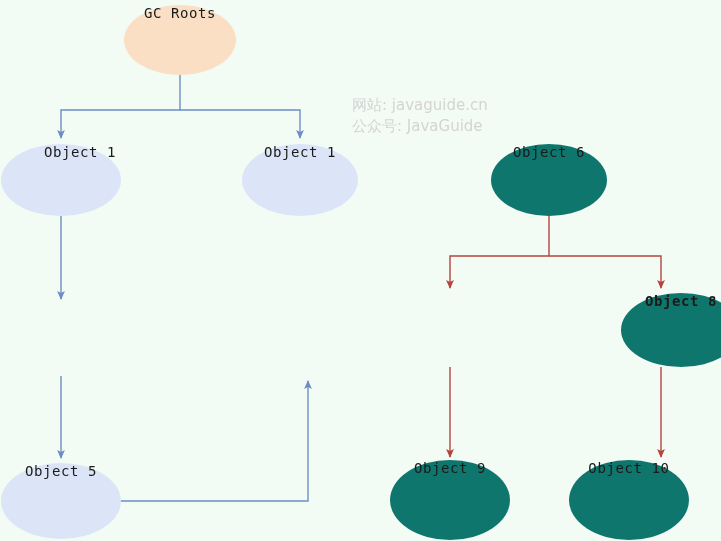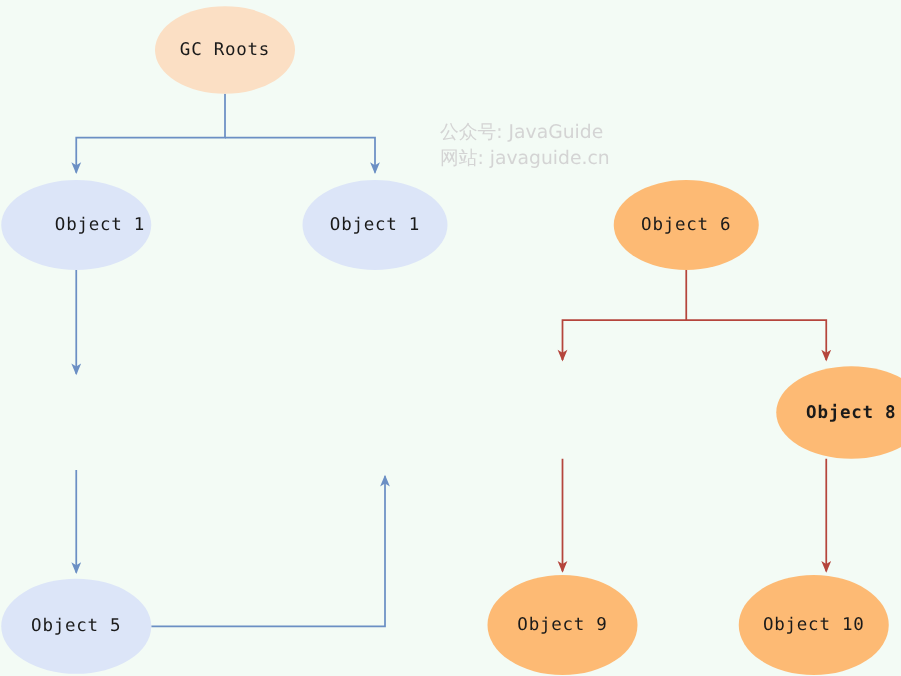--- a/index.html
+++ b/index.html
@@ -22,34 +22,33 @@
   #edges {
     position: absolute;
     left: 0;
     top: 0;
     width: 721px;
     height: 541px;
   }
   .node {
     position: absolute;
     display: flex;
-    align-items: center;
     justify-content: center;
     border-radius: 50%;
     box-sizing: border-box;
     font-family: "DejaVu Sans Mono", "Liberation Mono", monospace;
     font-size: 14px;
     letter-spacing: 0.6px;
     color: #1a1a1a;
     white-space: nowrap;
     user-select: none;
   }
   .node-root   { background: #fbdfc4; }
   .node-live   { background: #dce5f8; }
-  .node-garbage{ background: #fdba74; }
+  .node-garbage{ background: #0f766e; }
 
   .watermark {
     position: absolute;
     color: #d4d4d4;
     font-family: "DejaVu Sans", "Liberation Sans", sans-serif;
     font-size: 15px;
     line-height: 21px;
     white-space: nowrap;
     user-select: none;
   }
@@ -110,22 +109,22 @@
   </div>
 
   <div class="node node-live" style="left:1px; top:463px; width:120px; height:76px;">
     <span>Object 5</span>
   </div>
 
   <div class="node node-garbage" style="left:390px; top:460px; width:120px; height:80px;">
     <span>Object 9</span>
   </div>
 
-  <div class="node node-garbage" style="left:591px; top:460px; width:120px; height:80px;">
+  <div class="node node-garbage" style="left:569px; top:460px; width:120px; height:80px;">
     <span>Object 10</span>
   </div>
 
   <div class="watermark" style="left:352px; top:95px;">
+    <div>网站: javaguide.cn</div>
     <div>公众号: JavaGuide</div>
-    <div>网站: javaguide.cn</div>
   </div>
 
 </div>
 
 </body></html>

